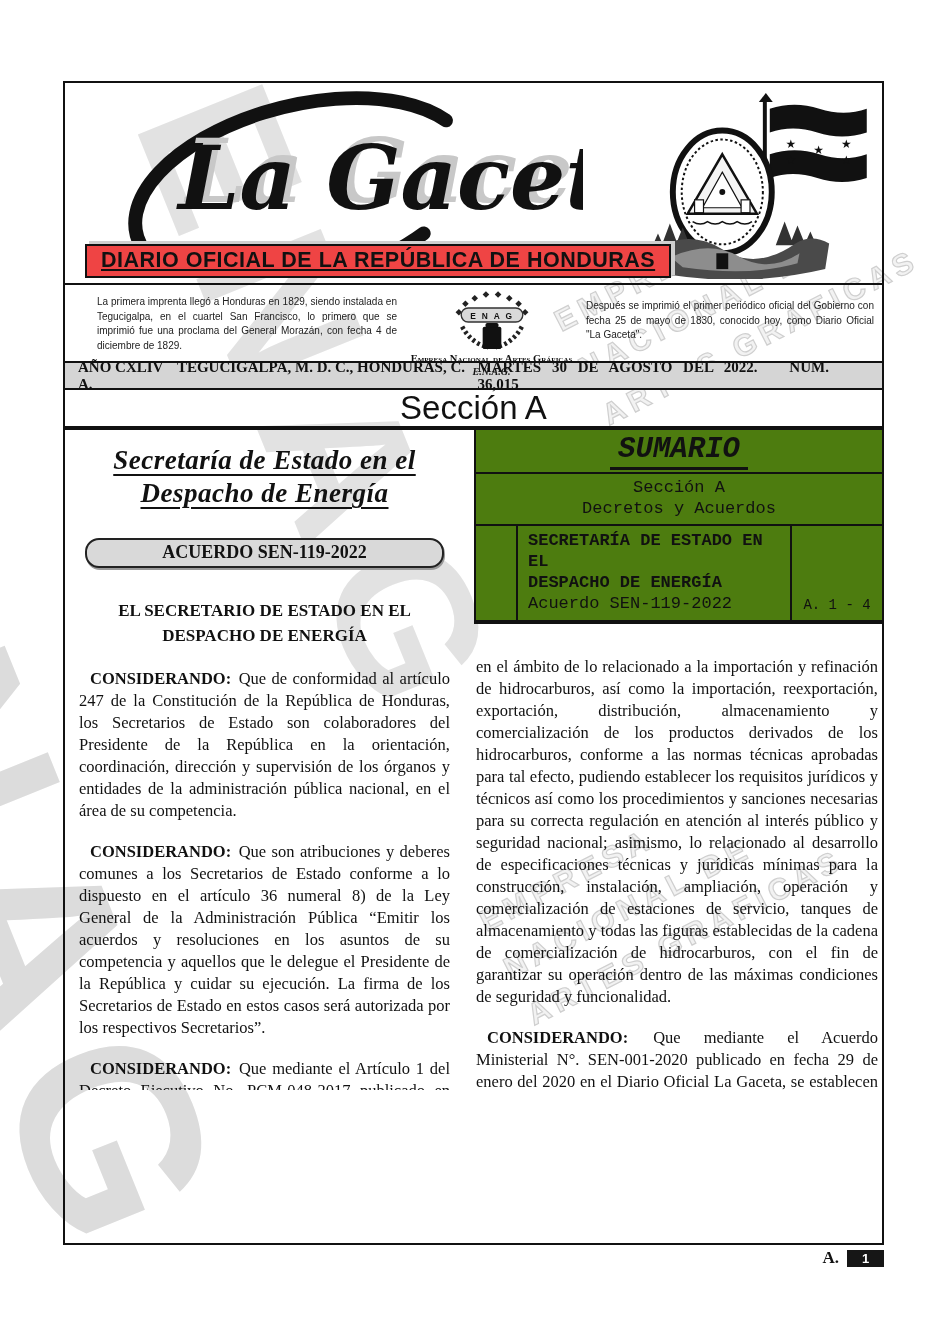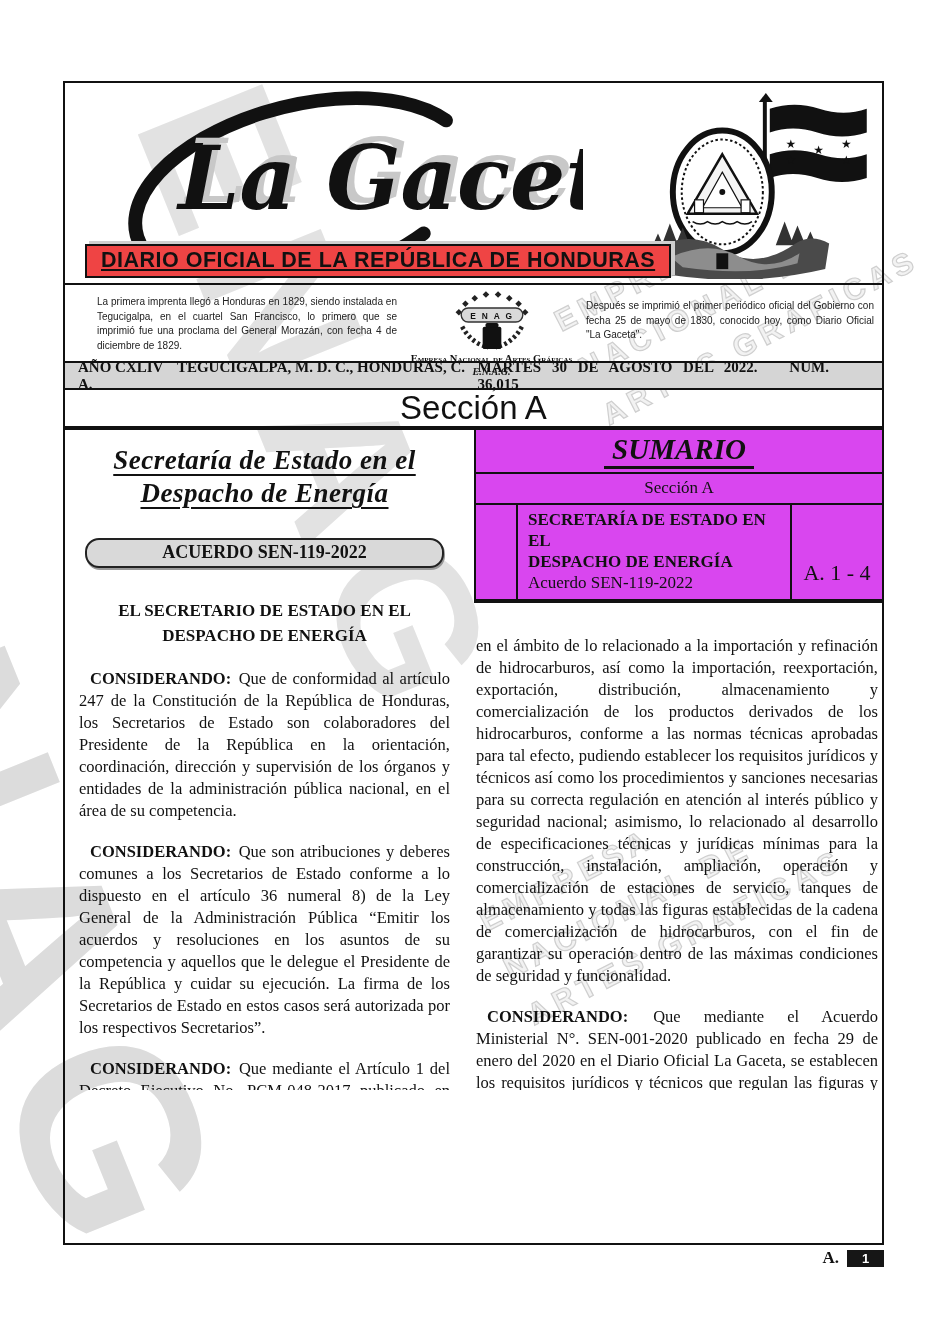--- a/index.html
+++ b/index.html
@@ -64,32 +64,32 @@
   .sec-title span{text-decoration:underline;text-decoration-thickness:2px;text-underline-offset:5px;}
   .pill{margin:28px auto 0;width:97%;background:#d9d9d9;border:2px solid #222;border-radius:14px;
         text-align:center;font-weight:bold;font-size:18px;padding:2px 0 3px;box-sizing:border-box;
         box-shadow:1px 2px 0 #999;}
   .heading{margin-top:30px;text-align:center;font-weight:bold;font-size:17px;line-height:1.5;}
   .para{margin-top:19px;text-align:justify;font-size:16.5px;line-height:22px;}
   .para b{margin-right:2px;margin-left:11px;}
   .para:first-child{margin-top:0;}
 
   
-  .sumario{border:2px solid #111;border-top:none;border-right:none;background:#d946ef;}
+  .sumario{border:2px solid #111;border-top:none;border-right:none;background:#4d7c0f;font-family:Liberation Mono, monospace;}
   .sum-title{text-align:center;font-weight:bold;font-style:italic;font-size:29px;
              padding:3px 0 6px;border-bottom:2px solid #111;}
   .sum-title span{border-bottom:3px solid #111;padding:0 8px 1px;}
   .sum-row2{text-align:center;font-size:17px;line-height:21px;padding:3px 0 5px;
             border-bottom:2px solid #111;}
   .sum-row3{display:flex;border-bottom:2px solid #111;}
   .sum-spacer{width:40px;border-right:2px solid #111;}
   .sum-main{flex:1;padding:4px 10px 6px;font-size:17px;line-height:21px;}
   .sum-main .t{font-weight:bold;}
   .sum-pages{width:90px;border-left:2px solid #111;display:flex;align-items:flex-end;
-             justify-content:center;padding-bottom:13px;font-size:22px;}
+             justify-content:center;padding-bottom:7px;font-size:14px;}
   .sum-row4{position:relative;text-align:center;font-size:17px;line-height:21px;
             padding:5px 0 9px;}
   .sum-row4 .pagesB{position:absolute;right:16px;top:26px;}
 
   .right-text{padding:32px 4px 0 2px;}
 
   
   .footer{position:absolute;left:63px;top:1248px;width:821px;display:flex;z-index:1;
           justify-content:flex-end;align-items:center;gap:8px;}
   .footer-letter{font-weight:bold;font-size:17px;}
@@ -230,20 +230,21 @@
     </div>
 
     <div class="col-right">
 
       <div class="sumario">
         <div class="sum-title">
           <span>SUMARIO</span>
         </div>
         <div class="sum-row2">
           <div>Sección A</div>
+          <div>Decretos y Acuerdos</div>
         </div>
         <div class="sum-row3">
           <div class="sum-spacer"></div>
           <div class="sum-main">
             <div class="t">SECRETARÍA DE ESTADO EN EL</div>
             <div class="t">DESPACHO DE ENERGÍA</div>
             <div>Acuerdo SEN-119-2022</div>
           </div>
           <div class="sum-pages">A.  1 - 4</div>
         </div>

